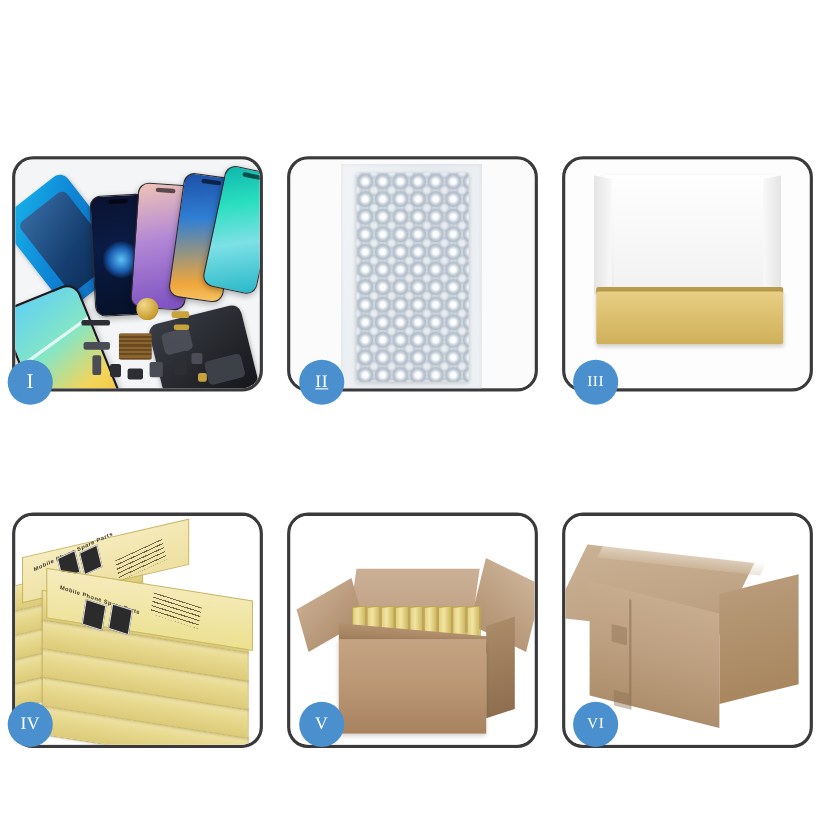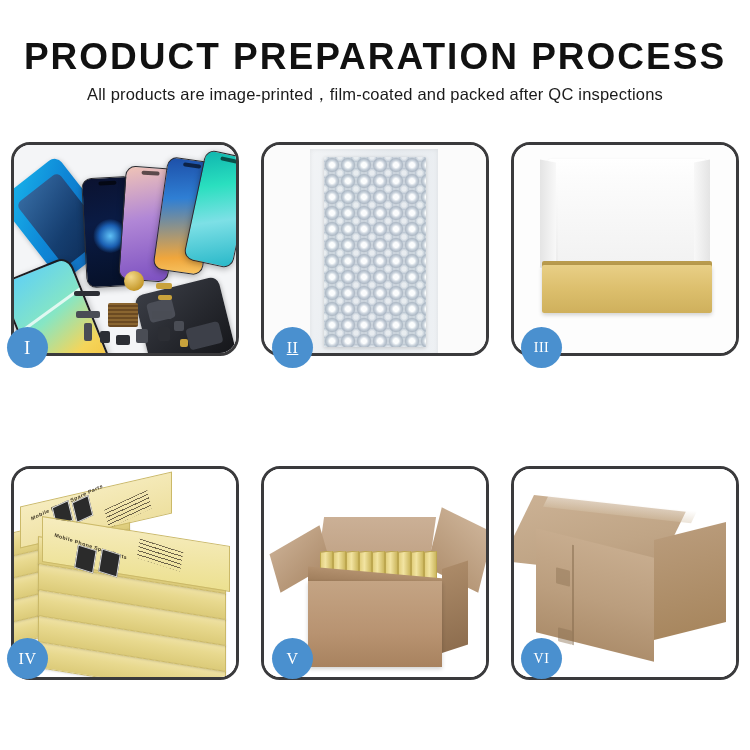--- a/index.html
+++ b/index.html
@@ -343,22 +343,20 @@
   .c6-seam{
     position:absolute;left:58px;top:76px;width:2px;height:100px;
     background:rgba(130,104,74,.5);transform:skewY(14deg);
   }
 </style>
 </head>
 <body>
 
 <div id="page">
 
-  <div class="title">PRODUCT PREPARATION PROCESS</div>
-  <div class="subtitle">All products are image-printed，film-coated and packed after QC inspections</div>
 
   <div class="grid">
 
     <div class="panel" id="p1">
       <div class="photo">
         <div class="p1bg"></div>
         <div class="scr a"></div>
         <div class="fan">
           <div class="ph ph1">
               <div class="notch"></div>

